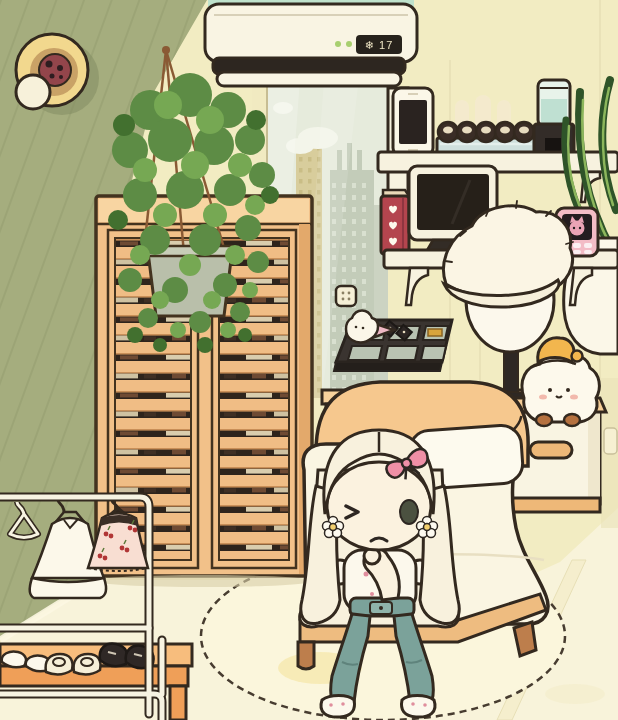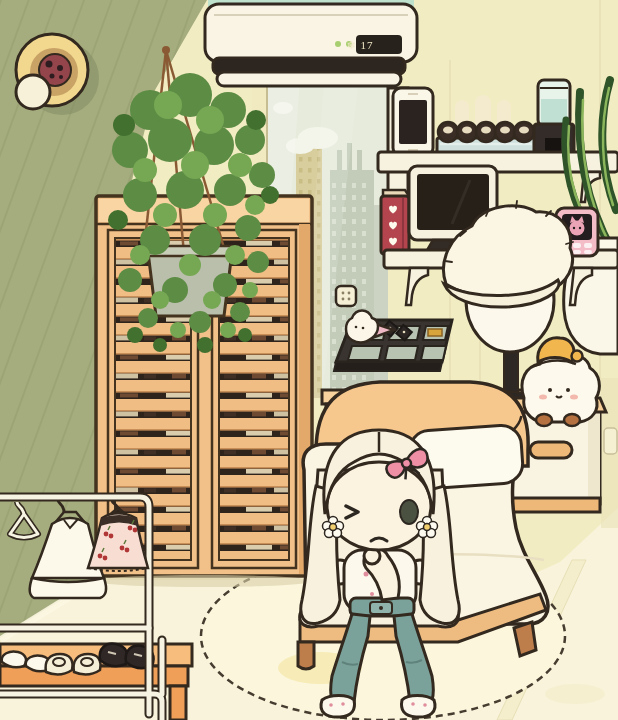--- a/index.html
+++ b/index.html
@@ -1,22 +1,22 @@
 <!DOCTYPE html>
 <html><head>
 <meta charset="utf-8">
 <style>
   html,body{margin:0;padding:0;background:#222;}
   .stage{position:relative;width:618px;height:720px;overflow:hidden;
          font-family:"DejaVu Sans",sans-serif;}
   .stage svg{position:absolute;left:0;top:0;}
   .ac-display-text{
-    position:absolute;left:336px;top:35px;width:48px;height:20px;
+    position:absolute;left:355px;top:35px;width:48px;height:20px;
     display:flex;align-items:center;justify-content:center;
-    font-family:Liberation Serif, serif;font-size:11px;
+    font-family:Liberation Sans, sans-serif;font-size:11px;
     color:#f0e7c6;letter-spacing:1px;pointer-events:none;
   }
 </style>
 </head>
 <body>
 
 <div class="stage">
 <svg width="618" height="720" viewBox="0 0 618 720">
   <defs>
     <pattern id="tileP" width="26" height="26" patternUnits="userSpaceOnUse" patternTransform="rotate(20)">

